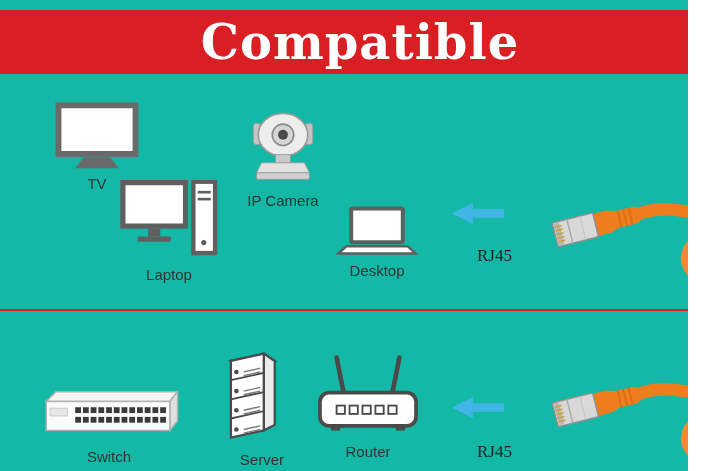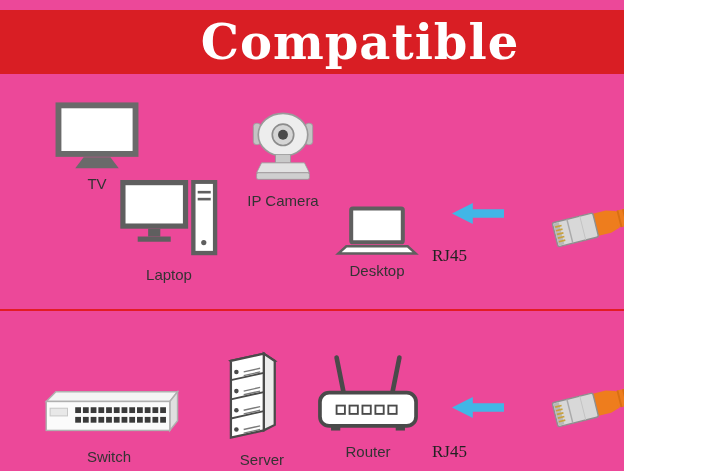--- a/index.html
+++ b/index.html
@@ -1,18 +1,18 @@
 <!DOCTYPE html>
 <html><head>
 <meta charset="utf-8">
 <style>
   * { margin:0; padding:0; box-sizing:border-box; }
   html,body { background:#ffffff; }
   body { font-family:"Liberation Sans", sans-serif; }
-  .page { position:relative; width:624px; height:471px; background:#ec4899; overflow:hidden; }
+  .page { position:relative; width:688px; height:471px; background:#14b8a6; overflow:hidden; }
 
   .banner { position:absolute; left:0; top:10px; width:720px; height:64px;
             background:#d91e24; display:flex; align-items:center; justify-content:center; }
   .banner h1 { color:#ffffff; font-family:"DejaVu Serif", serif; font-weight:bold;
                font-size:48px; letter-spacing:1px; }
 
   section { display:contents; }
 
   .device { position:absolute; display:flex; flex-direction:column; align-items:center; }
   .device .label { margin-top:6px; font-size:15px; color:#333333; white-space:nowrap; }
@@ -23,21 +23,21 @@
   .dev-desktop { left:120px; top:180px; width:98px; }
   .dev-laptop  { left:335px; top:206px; width:84px; }
   .dev-switch  { left:36px;  top:386px; width:146px; }
   .dev-server  { left:218px; top:350px; width:66px;align-items:flex-end; }
   .dev-router  { left:316px; top:352px; width:104px; }
 
   .arrow { position:absolute; line-height:0; }
   .arrow-top { left:452px; top:202px; }
   .arrow-bottom { left:452px; top:396px; }
 
-  .rj45 { position:absolute; width:80px; text-align:left;
+  .rj45 { position:absolute; width:80px; text-align:right;
           font-family:"Liberation Serif", serif; font-size:17px; color:#222222; }
   .rj45-top { left:432px; top:246px; }
   .rj45-bottom { left:432px; top:442px; }
 
   .cable { position:absolute; line-height:0; }
   .cable-top { left:540px; top:176px; }
   .cable-bottom { left:540px; top:356px; }
 
   .divider { position:absolute; left:0; top:309px; width:720px; height:2px;
              background:#e31c25; border:none; }

